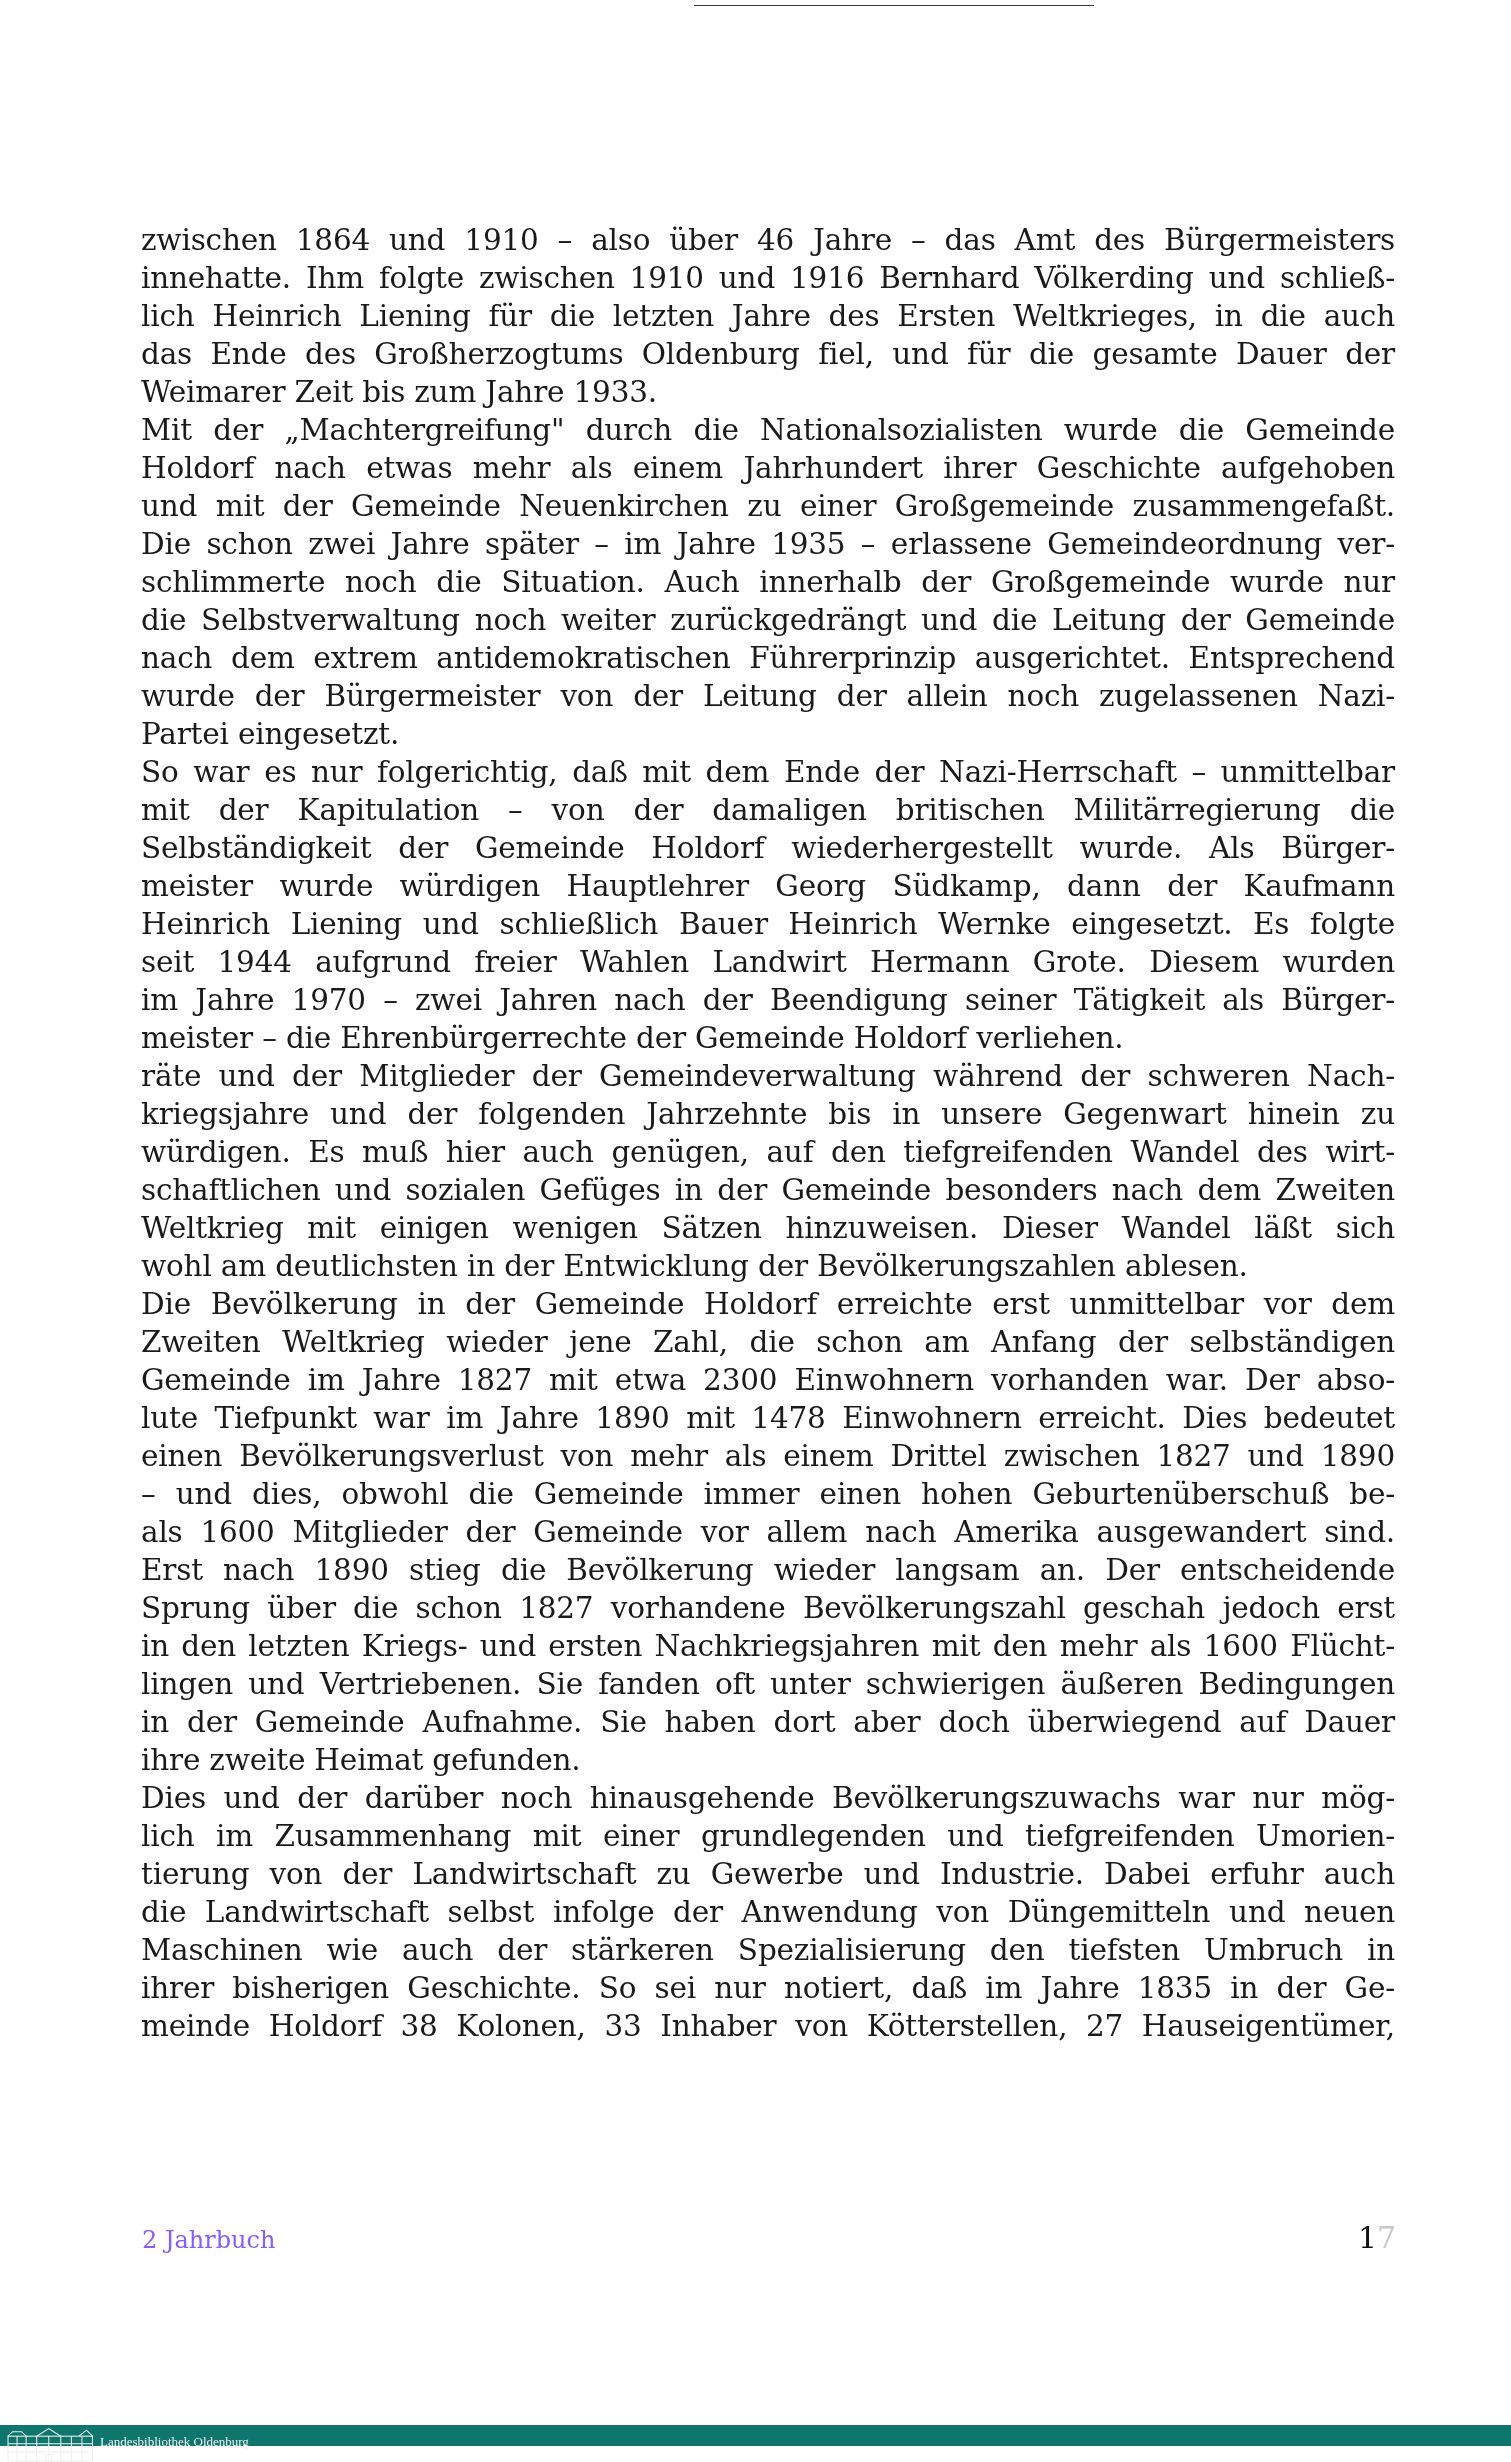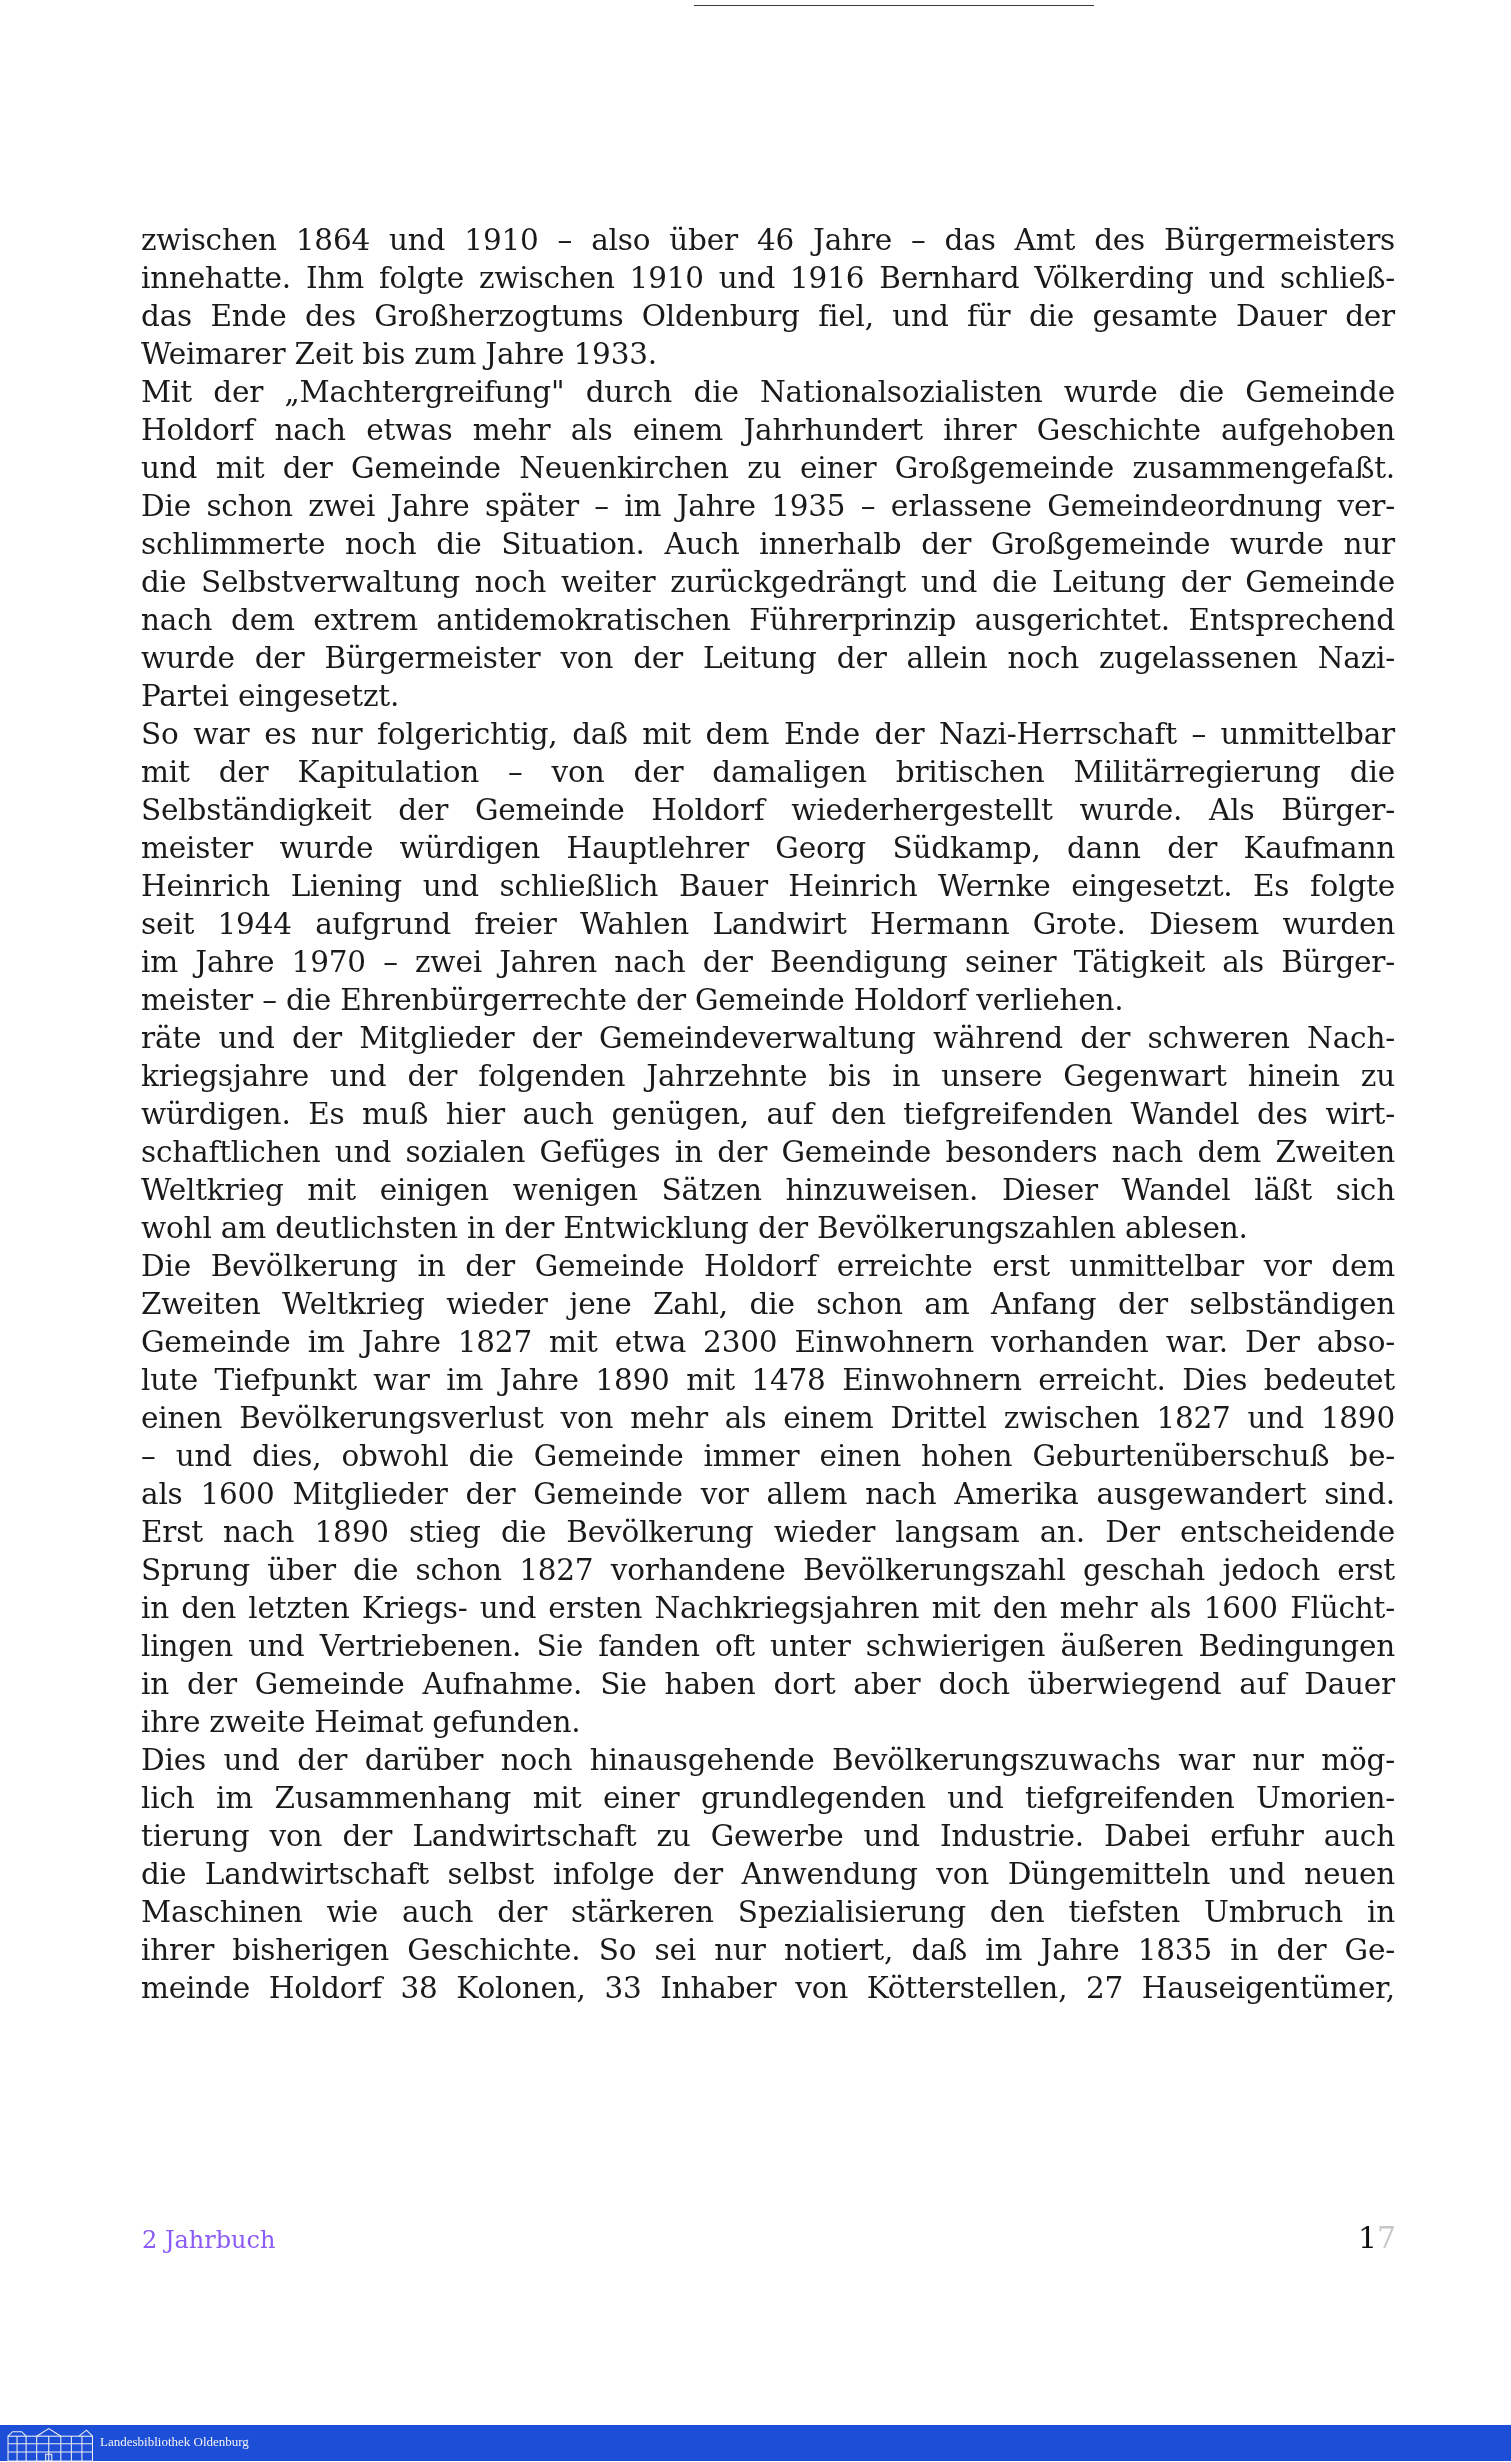--- a/index.html
+++ b/index.html
@@ -35,41 +35,42 @@
   .footer-left {
     position: absolute; top: 2226px; left: 142px;
     font-size: 24px; color: #8b5cf6;
   }
   .page-number {
     position: absolute; top: 2220px; left: 1358px;
     font-size: 30px; color: #111;
   }
   .page-number .faded { color: #c8c8c8; }
   .library-bar {
-    position: absolute; left: 0; top: 2425px; width: 1511px; height: 36px;
-    background: #1d4ed8;
+    position: absolute; left: 0; top: 2425px; width: 1511px; height: 21px;
+    background: #0f766e;
   }
   .library-logo {
     position: absolute; left: 4.5px; top: 1.5px; width: 89px; height: 35px;
   }
   .library-name {
     position: absolute; left: 100px; top: 9px;
     font-family: "Liberation Serif", serif;
     font-size: 13px; color: #f4f4f4;
   }
 </style>
 </head>
 <body>
 
 <div class="top-rule"></div>
 
 <div class="text-block" id="text-block">
     <div>
       <span class="line">zwischen 1864 und 1910 – also über 46 Jahre – das Amt des Bürgermeisters</span>
       <span class="line">innehatte. Ihm folgte zwischen 1910 und 1916 Bernhard Völkerding und schließ-</span>
+      <span class="line">lich Heinrich Liening für die letzten Jahre des Ersten Weltkrieges, in die auch</span>
       <span class="line">das Ende des Großherzogtums Oldenburg fiel, und für die gesamte Dauer der</span>
       <span class="line last">Weimarer Zeit bis zum Jahre 1933.</span>
     </div>
     <div>
       <span class="line">Mit der „Machtergreifung" durch die Nationalsozialisten wurde die Gemeinde</span>
       <span class="line">Holdorf nach etwas mehr als einem Jahrhundert ihrer Geschichte aufgehoben</span>
       <span class="line">und mit der Gemeinde Neuenkirchen zu einer Großgemeinde zusammengefaßt.</span>
       <span class="line">Die schon zwei Jahre später – im Jahre 1935 – erlassene Gemeindeordnung ver-</span>
       <span class="line">schlimmerte noch die Situation. Auch innerhalb der Großgemeinde wurde nur</span>
       <span class="line">die Selbstverwaltung noch weiter zurückgedrängt und die Leitung der Gemeinde</span>

